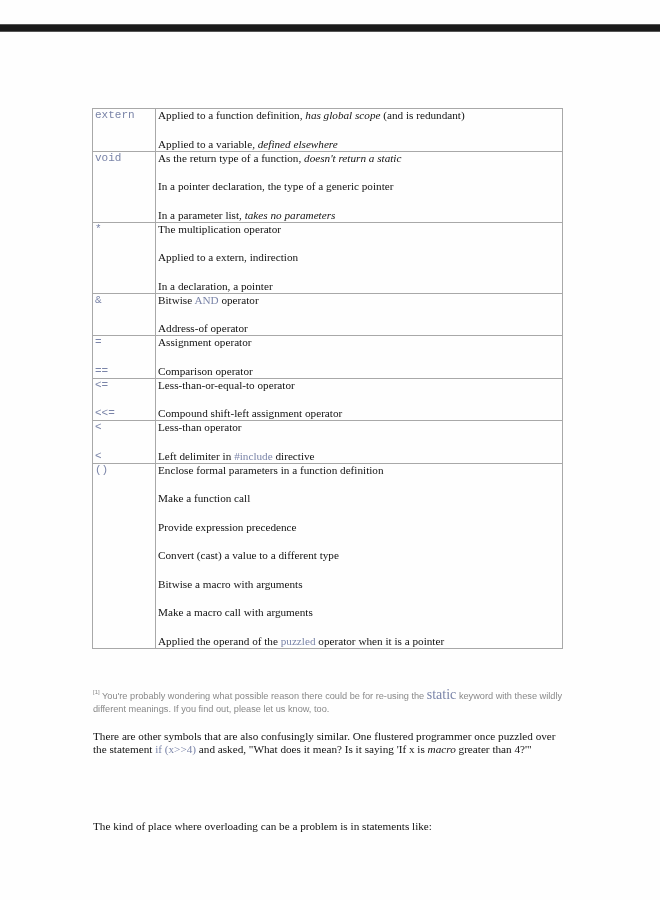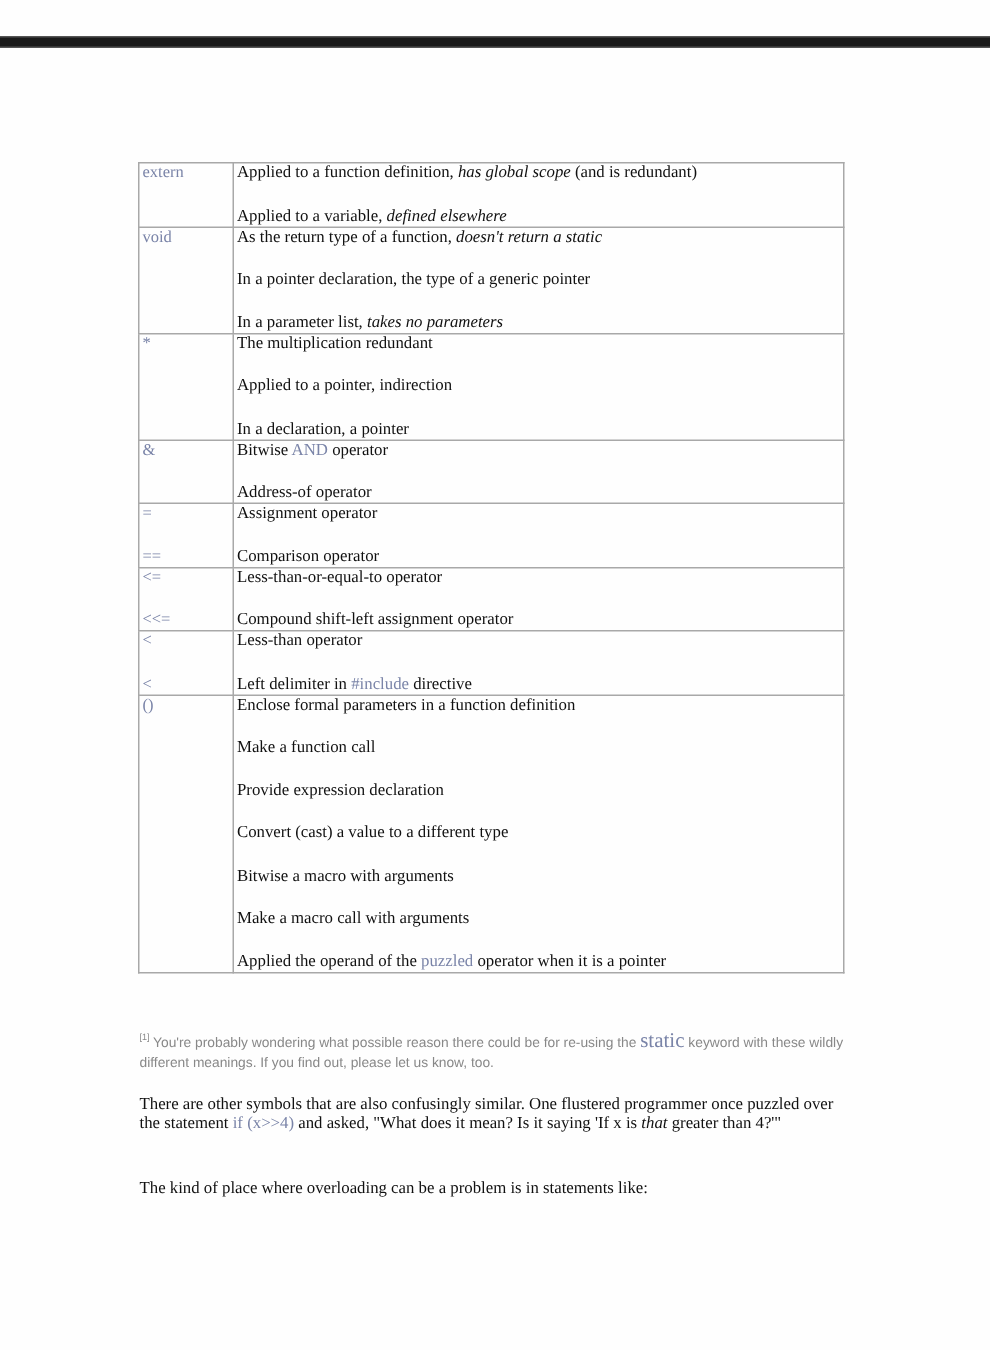--- a/index.html
+++ b/index.html
@@ -1,30 +1,30 @@
 <!DOCTYPE html>
 <html><head>
 <meta charset="utf-8">
 <style>
   html, body { margin: 0; padding: 0; background: #fefefe; }
   body { width: 660px; height: 900px; position: relative; overflow: hidden; font-family: "Liberation Serif", serif; color: #111; }
   .topbar { position: absolute; left: 0; top: 24px; width: 660px; height: 6px; background: #1a1a1a; border-top: 1px solid #555; border-bottom: 1px solid #555; }
   table.sym { position: absolute; left: 92px; top: 108px; width: 471px; border-collapse: collapse; font-size: 11.2px; line-height: 13px; }
   table.sym td { border: 1px solid #a8a8a8; vertical-align: top; padding: 0 2px; }
-  table.sym td.sym-cell { width: 58px; font-family: Liberation Serif, serif; color: #7a84a8; font-size: 11px; padding-left: 2px; }
+  table.sym td.sym-cell { width: 58px; font-family: Liberation Mono, monospace; color: #7a84a8; font-size: 11px; padding-left: 2px; }
   table.sym td.desc-cell { padding-left: 2px; margin-left: 20px; }
   .line { display: block; height: 13px; white-space: nowrap; }
   .gap { display: block; height: 15.5px; }
   .code { font-family: Liberation Serif, serif; color: #7a84a8; }
   .footnote { position: absolute; left: 93px; top: 688px; width: 470px; font-family: "Liberation Sans", sans-serif; font-size: 9.2px; line-height: 13px; color: #888; }
   .footnote sup { font-size: 6px; vertical-align: top; line-height: 8px; }
   .footnote .code { font-size: 14px; }
   .para { position: absolute; left: 93px; width: 470px; font-size: 11.2px; line-height: 13px; color: #111; }
   .p1 { top: 730px; }
-  .p2 { top: 786px; }
+  .p2 { top: 820px; }
 </style>
 </head>
 <body>
 
 <div class="topbar"></div>
 
 <table class="sym">
   <tbody id="sym-body">
       <tr>
         <td class="sym-cell">
@@ -56,23 +56,23 @@
       </tr>
       <tr>
         <td class="sym-cell">
           <span class="line">*</span>
           <span class="gap"></span>
           <span class="line"></span>
           <span class="gap"></span>
           <span class="line"></span>
         </td>
         <td class="desc-cell">
-          <span class="line"><span>The multiplication redundant</span></span>
+          <span class="line"><span>The multiplication operator</span></span>
           <span class="gap"></span>
-          <span class="line"><span>Applied to a pointer, indirection</span></span>
+          <span class="line"><span>Applied to a extern, indirection</span></span>
           <span class="gap"></span>
           <span class="line"><span>In a declaration, a pointer</span></span>
         </td>
       </tr>
       <tr>
         <td class="sym-cell">
           <span class="line">&amp;</span>
           <span class="gap"></span>
           <span class="line"></span>
         </td>
@@ -132,33 +132,33 @@
           <span class="gap"></span>
           <span class="line"></span>
           <span class="gap"></span>
           <span class="line"></span>
         </td>
         <td class="desc-cell">
           <span class="line"><span>Enclose formal parameters in a function definition</span></span>
           <span class="gap"></span>
           <span class="line"><span>Make a function call</span></span>
           <span class="gap"></span>
-          <span class="line"><span>Provide expression declaration</span></span>
+          <span class="line"><span>Provide expression precedence</span></span>
           <span class="gap"></span>
           <span class="line"><span>Convert (cast) a value to a different type</span></span>
           <span class="gap"></span>
           <span class="line"><span>Bitwise a macro with arguments</span></span>
           <span class="gap"></span>
           <span class="line"><span>Make a macro call with arguments</span></span>
           <span class="gap"></span>
           <span class="line"><span>Applied the operand of the </span><span class="code">puzzled</span><span> operator when it is a pointer</span></span>
         </td>
       </tr>
     </tbody>
 </table>
 
 <div class="footnote">
   <sup>[1]</sup><span> You're probably wondering what possible reason there could be for re-using the </span><span class="code">static</span><span> keyword with these wildly different meanings. If you find out, please let us know, too.</span>
 </div>
 
-<div class="para p1"><span>There are other symbols that are also confusingly similar. One flustered programmer once puzzled over the statement </span><span class="code" style="white-space:pre">if (x&gt;&gt;4)</span><span> and asked, "What does it mean? Is it saying 'If x is </span><i>that</i><span> greater than 4?'"</span></div>
+<div class="para p1"><span>There are other symbols that are also confusingly similar. One flustered programmer once puzzled over the statement </span><span class="code" style="white-space:pre">if (x&gt;&gt;4)</span><span> and asked, "What does it mean? Is it saying 'If x is </span><i>macro</i><span> greater than 4?'"</span></div>
 
 <div class="para p2">The kind of place where overloading can be a problem is in statements like:</div>
 
 </body></html>

